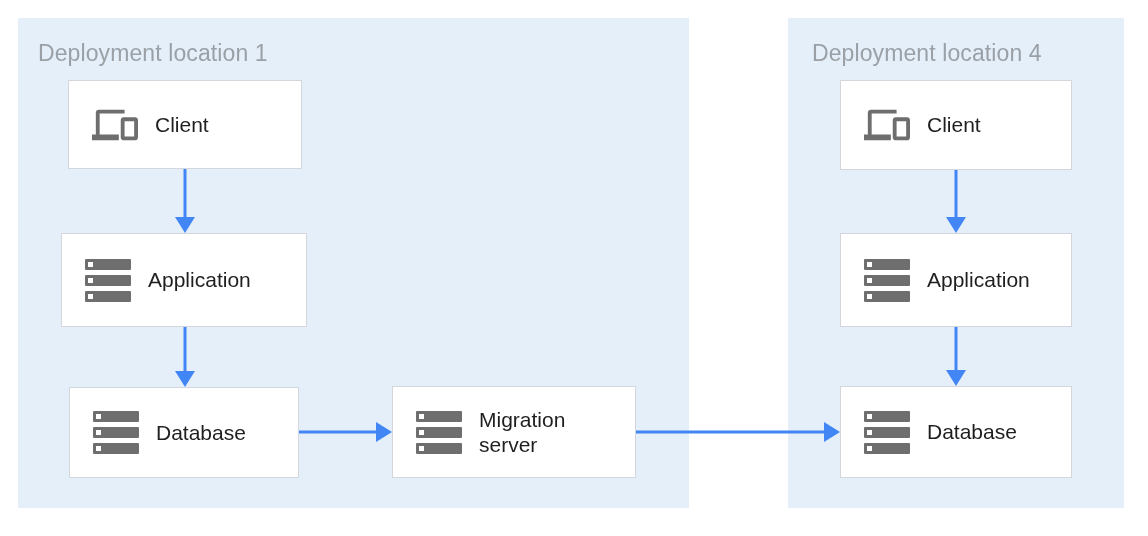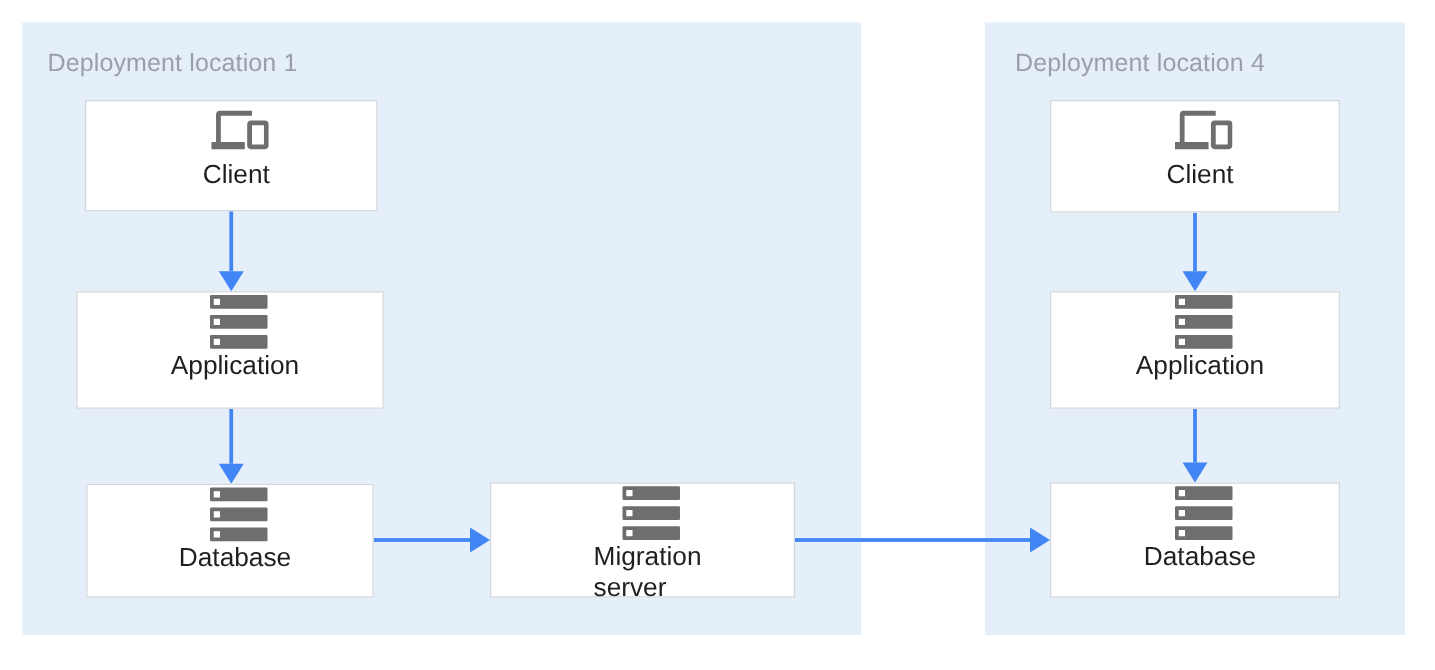--- a/index.html
+++ b/index.html
@@ -16,33 +16,33 @@
     height: 536px;
     background: #ffffff;
     overflow: hidden;
   }
   .zone {
     position: absolute;
     background: #E4EFFA;
   }
   .zone-label {
     position: absolute;
-    font-size: 20px;
+    font-size: 23px;
     color: #9AA0A6;
     letter-spacing: 0.1px;
     white-space: nowrap;
     font-family: "Liberation Sans", sans-serif;
   }
   .node {
     position: absolute;
     background: #ffffff;
     border: 1px solid #D3D6DA;
     box-sizing: border-box;
     display: flex;
-    flex-direction: column;
+    flex-direction: row;
     align-items: center;
     justify-content: flex-start;
   }
   .node .icon-wrap {
     width: 64px;
     min-width: 64px;
     display: flex;
     align-items: center;
     justify-content: center;
     margin-left: 14px;

